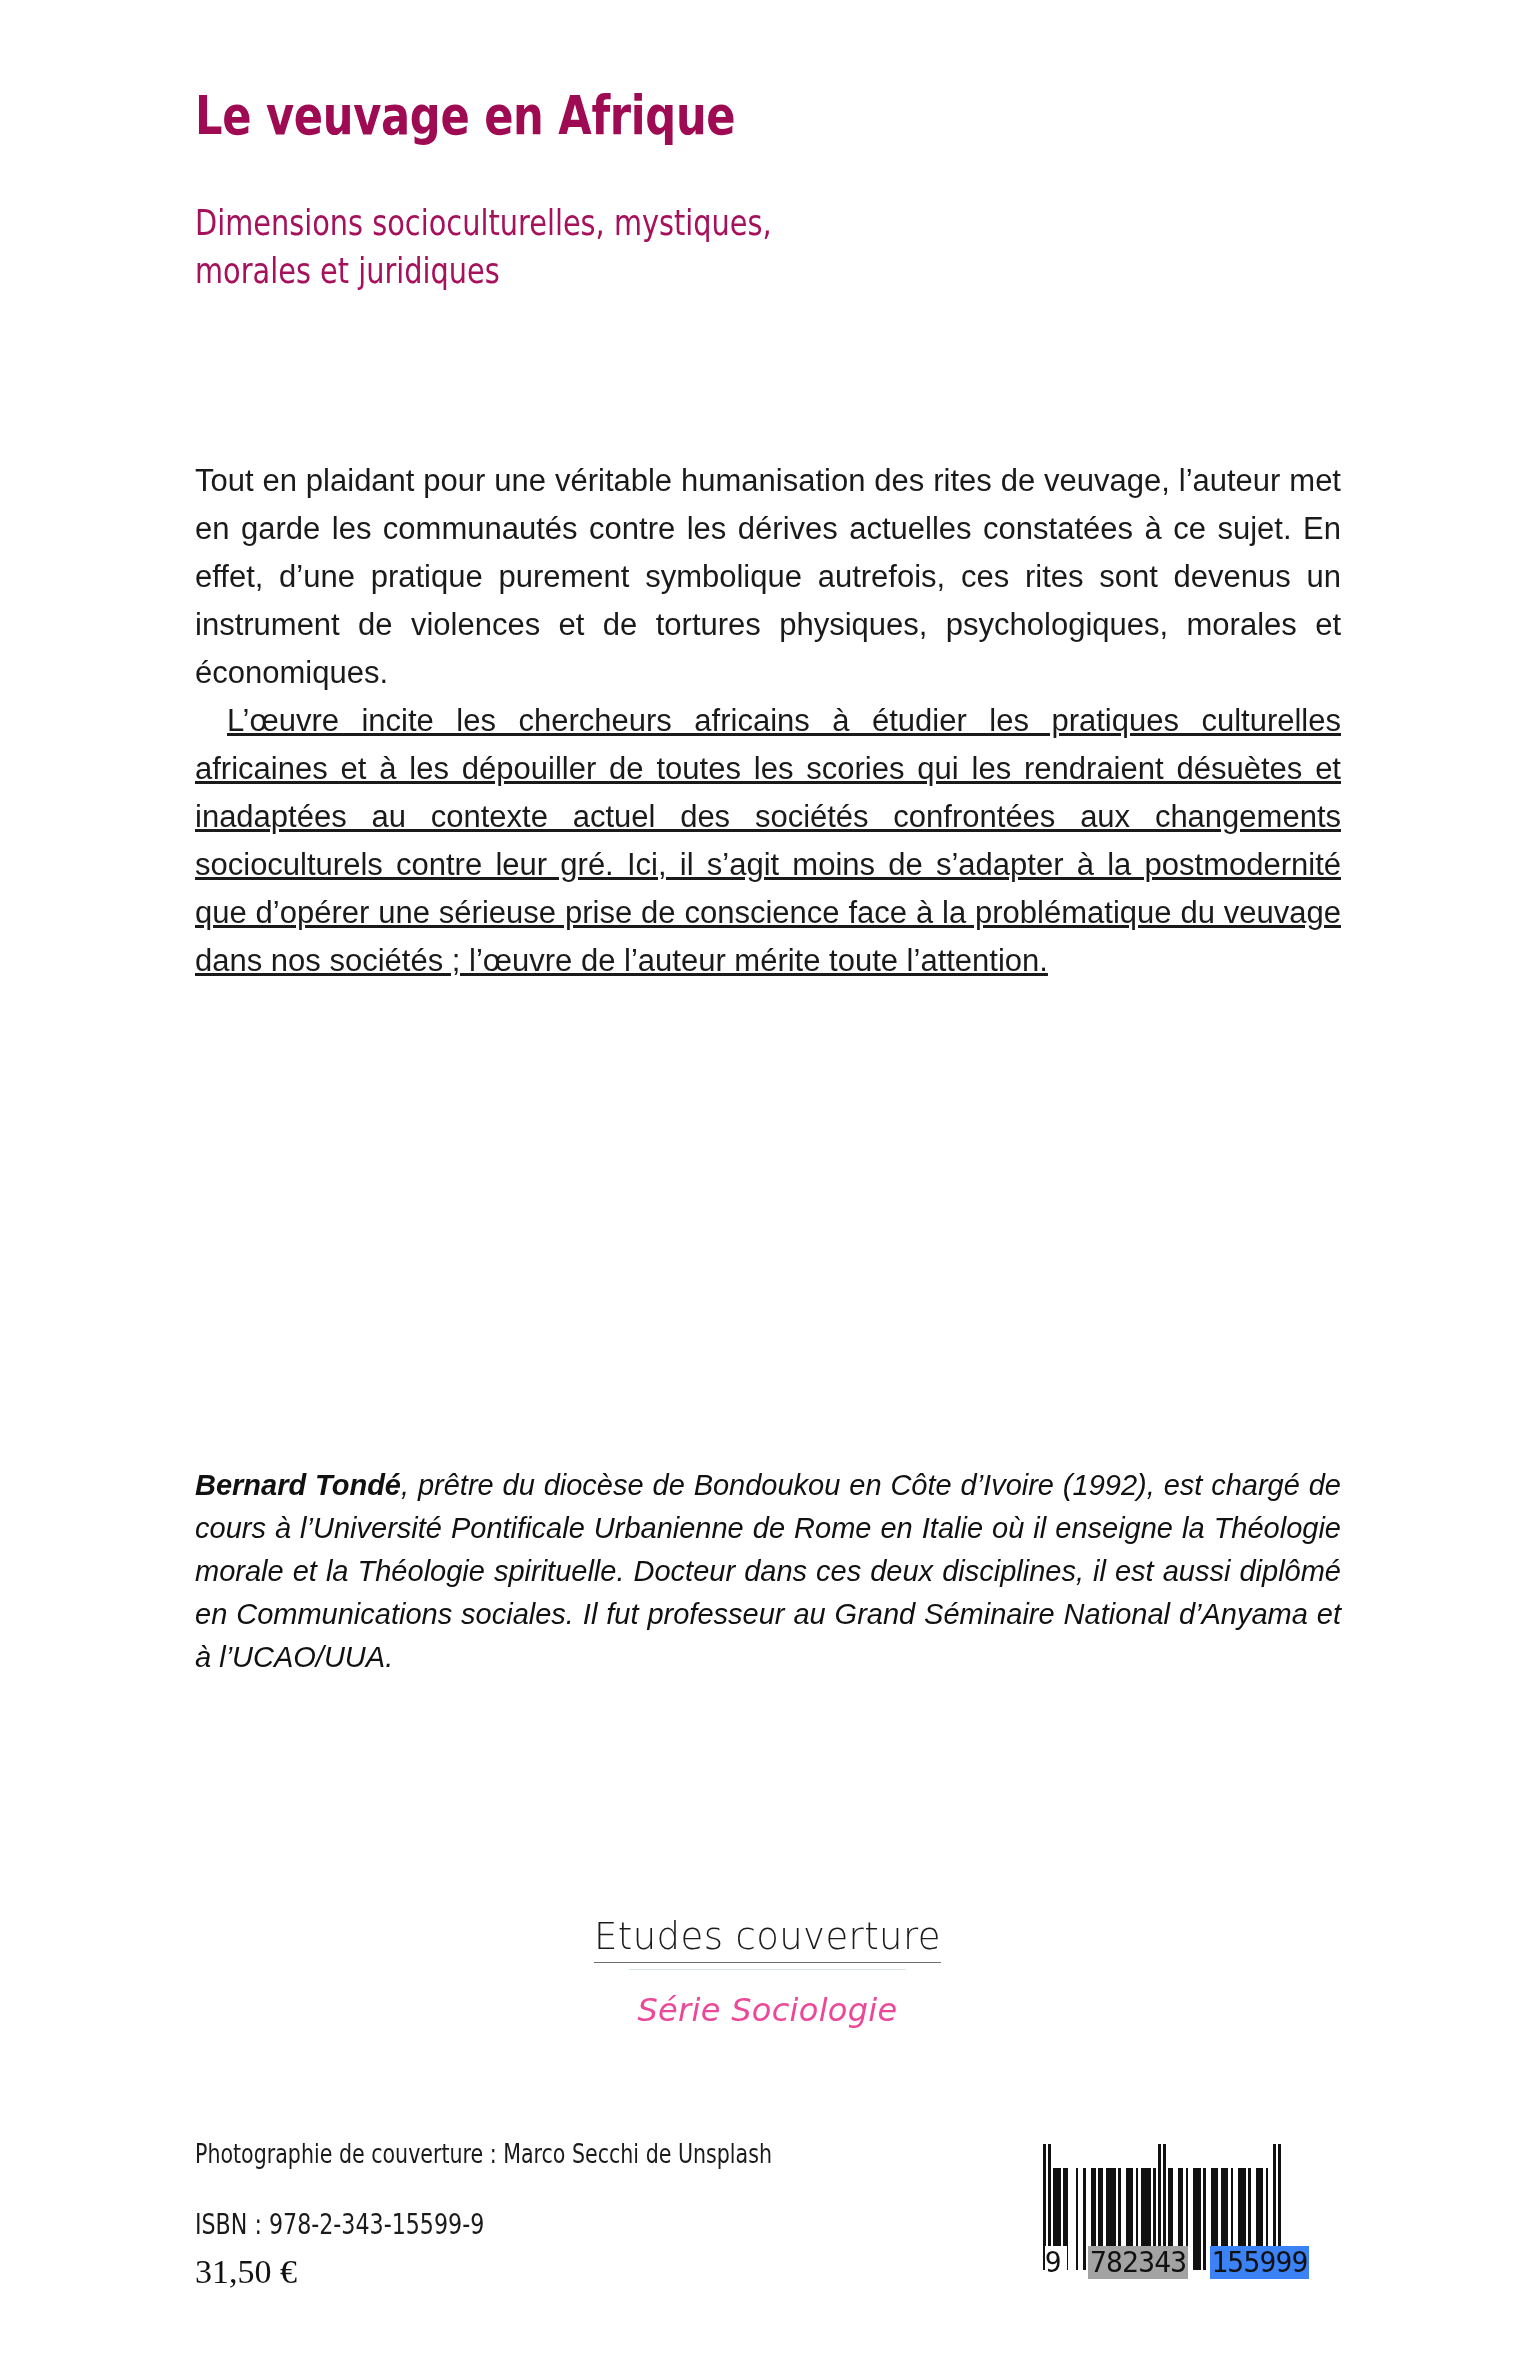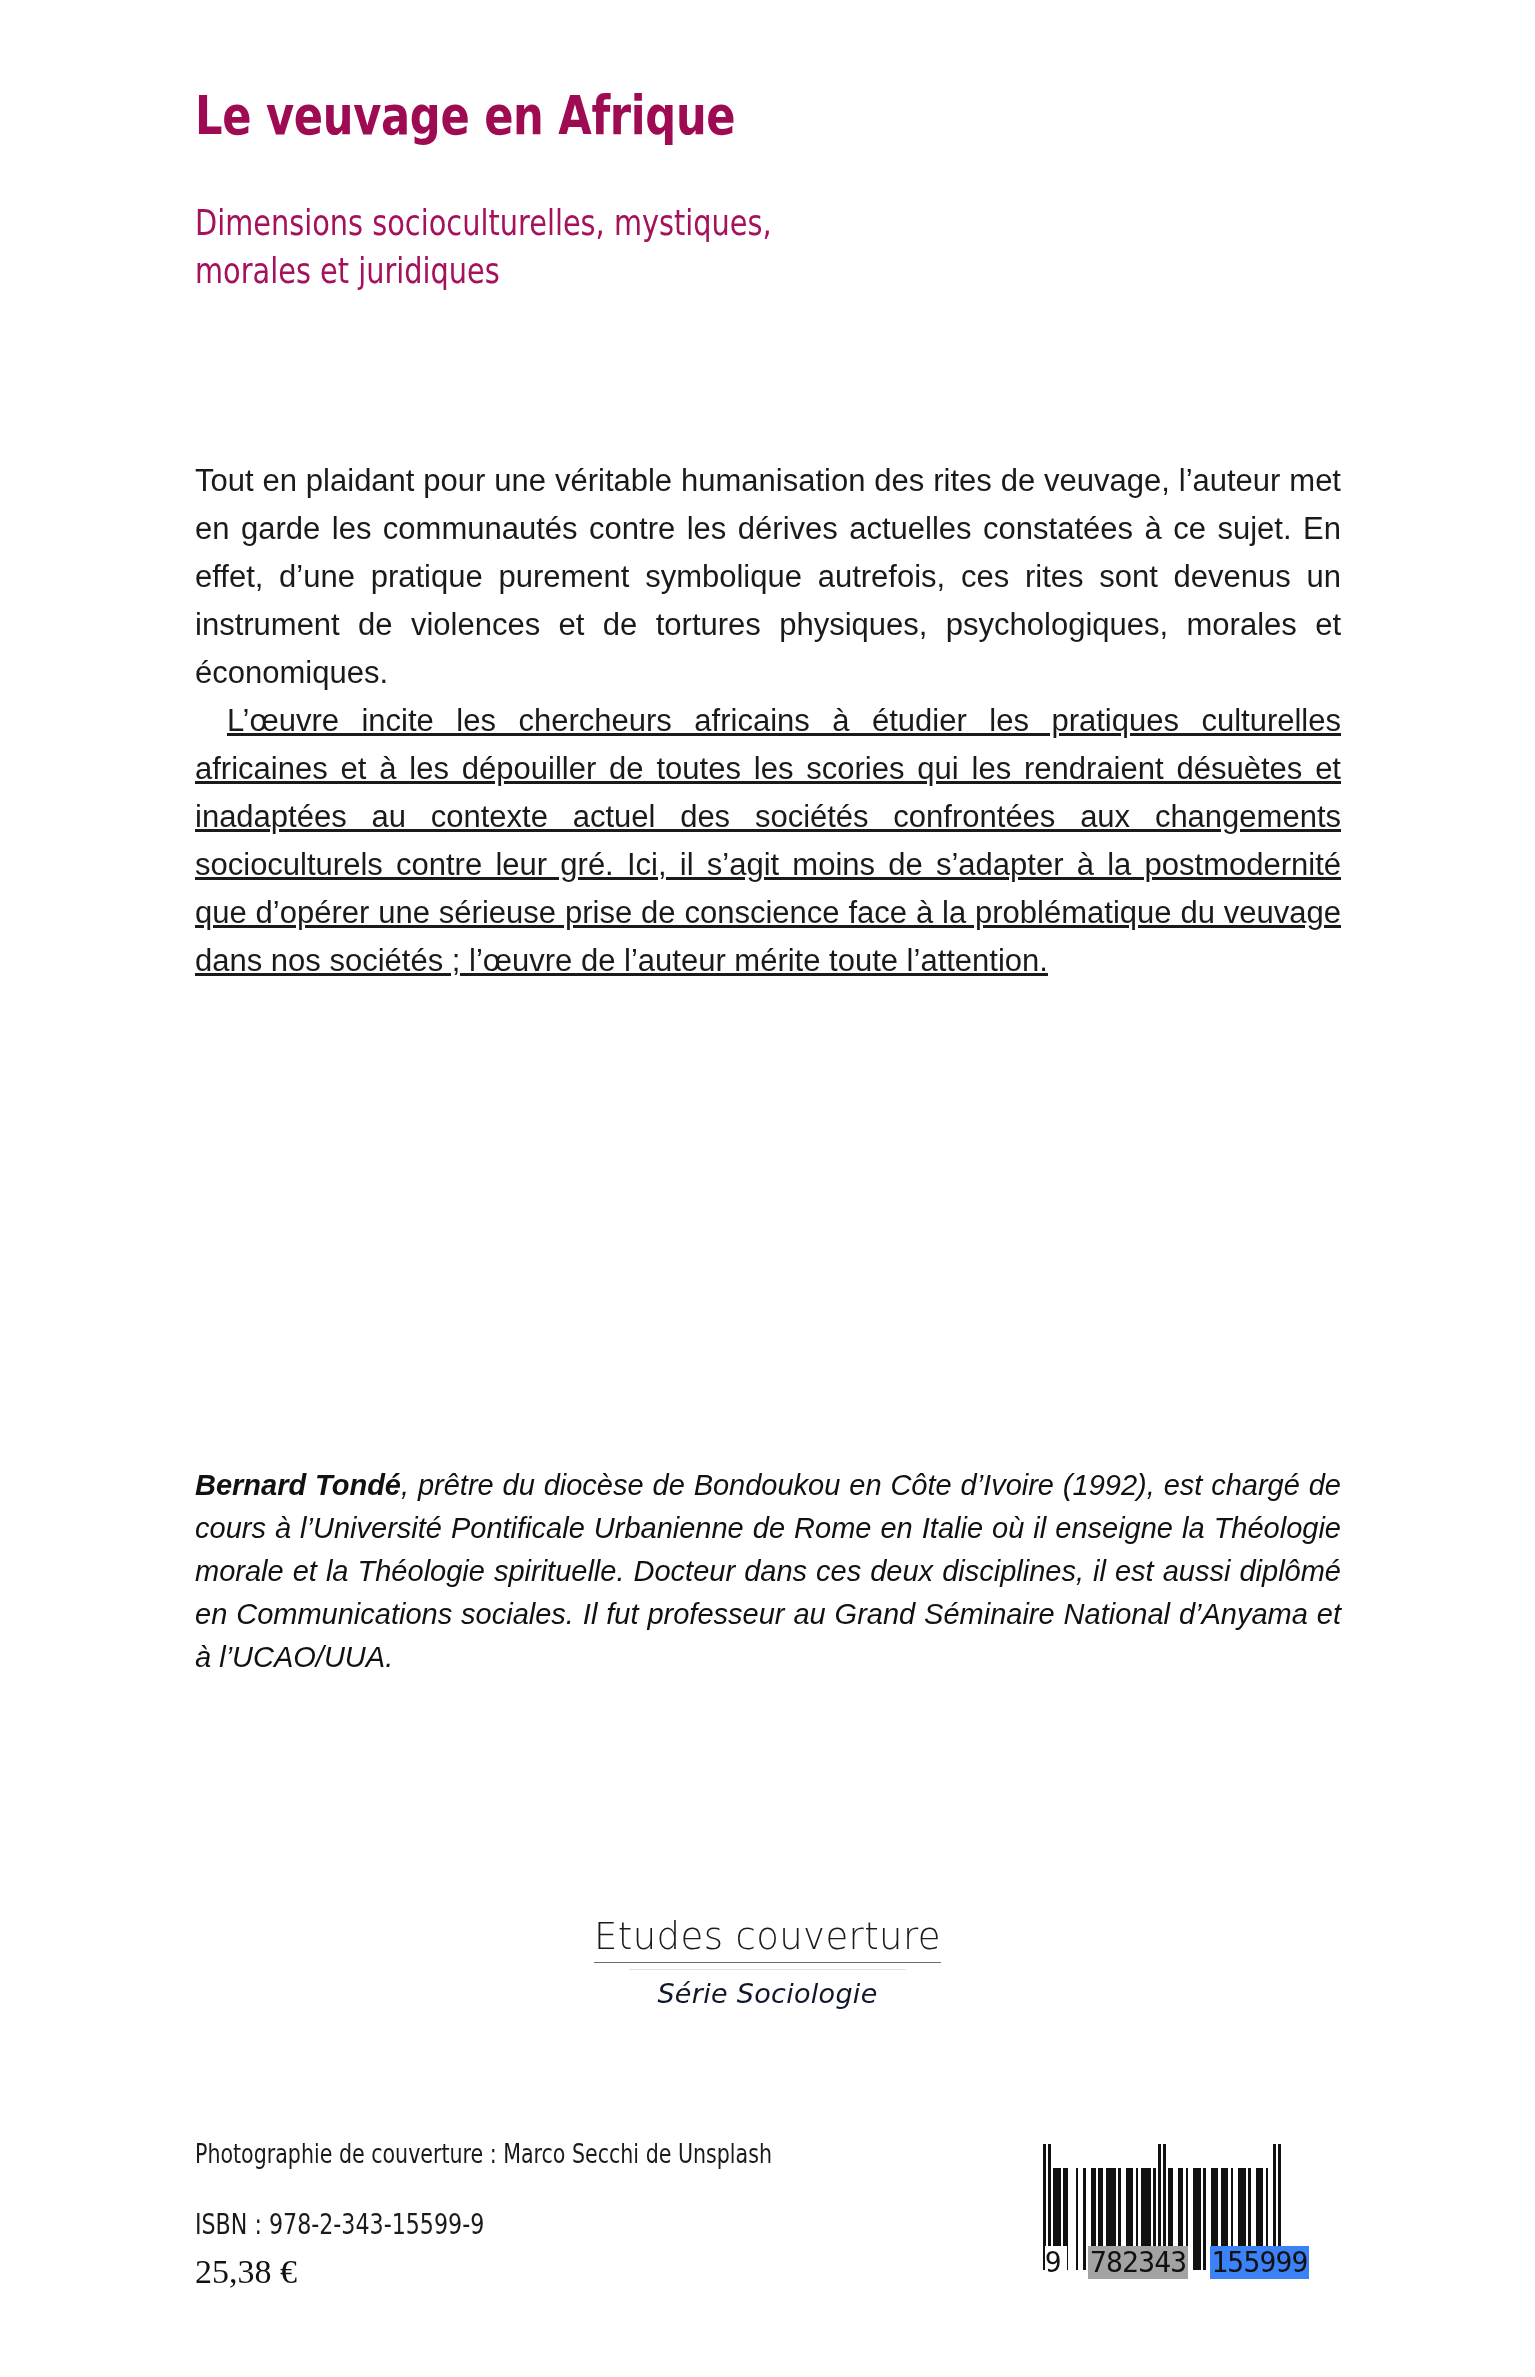--- a/index.html
+++ b/index.html
@@ -116,23 +116,23 @@
   .series-rule {
     width: 277px;
     height: 1.7px;
     background: #d7e4ea;
     margin: 5.9px auto 0 auto;
   }
   .series-sub {
     font-family: "DejaVu Sans", sans-serif;
     font-style: italic;
     font-weight: 300;
-    font-size: 27px;
-    color: #0f172a;
-    margin-top: 8px;
+    font-size: 32px;
+    color: #ec4899;
+    margin-top: 21px;
     letter-spacing: 0.3px;
   }
 
   
   .footer-left {
     position: absolute;
     left: 195px;
     top: 2139px;
     width: 755px;
     color: #1a1a1a;
@@ -217,21 +217,21 @@
 
   <div class="series-block">
     <div class="series-name">Etudes couverture</div>
     <div class="series-rule"></div>
     <div class="series-sub">Série Sociologie</div>
   </div>
 
   <div class="footer-left">
     <div class="credit-line">Photographie de couverture : Marco Secchi de Unsplash</div>
     <div class="isbn-line">ISBN : 978-2-343-15599-9</div>
-    <div class="price-line">25,38 €</div>
+    <div class="price-line">31,50 €</div>
   </div>
 
   <div class="barcode-wrap">
     <div class="barcode-bars" id="barcode-bars">
         <span style="width:2.5px;height:126px;"></span>
         <span style="width:2.5px;height:126px;background:transparent;"></span>
         <span style="width:2.5px;height:126px;"></span>
         <span style="width:2.5px;height:102px;background:transparent;"></span>
         <span style="width:2.5px;height:102px;"></span>
         <span style="width:2.5px;height:102px;"></span>

